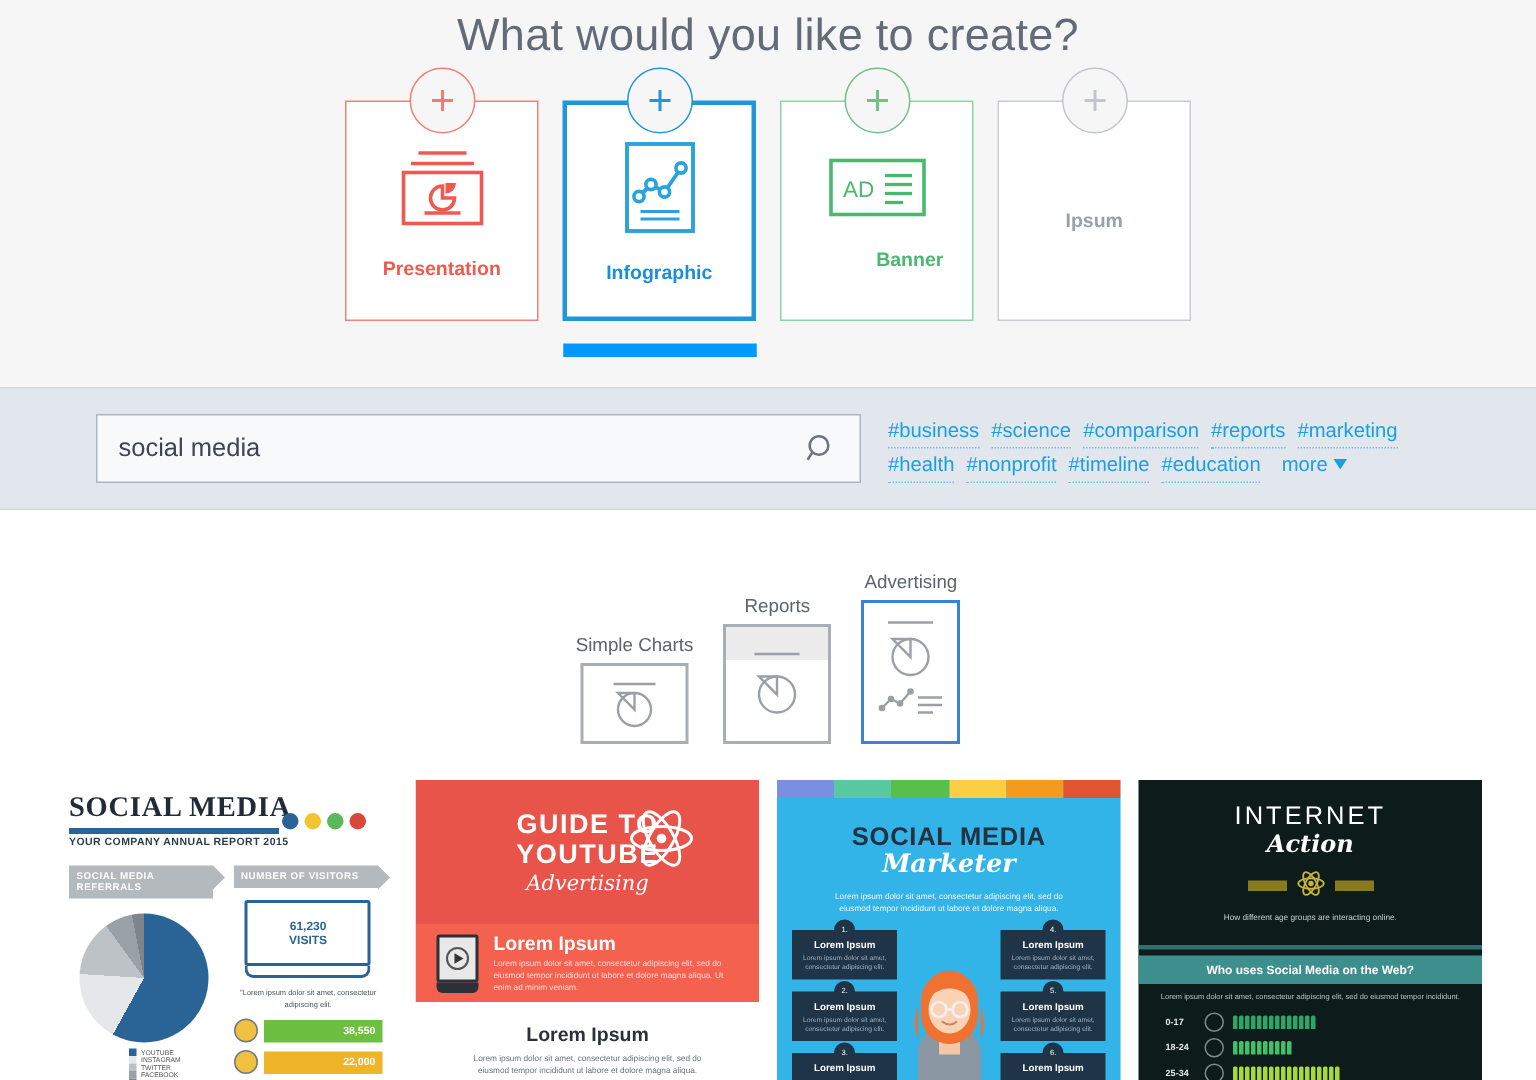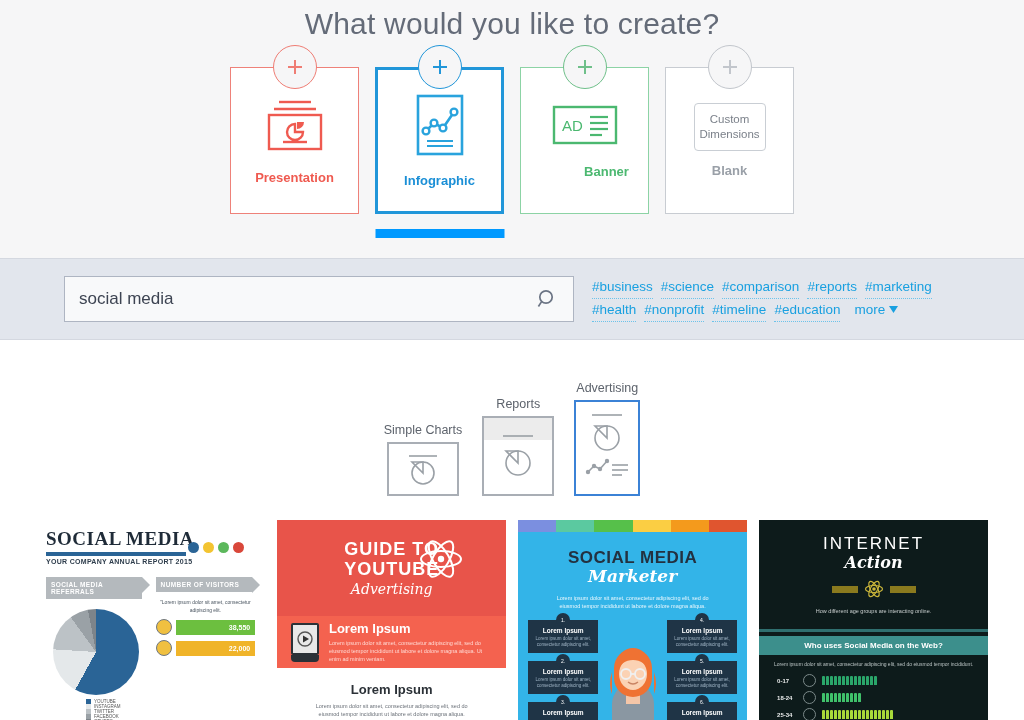--- a/index.html
+++ b/index.html
@@ -352,25 +352,21 @@
     </div>
 
     <div class="card-wrap">
       <div class="plus-badge grey">
         <svg width="22" height="22" viewBox="0 0 22 22">
             <line x1="11" y1="4" x2="11" y2="18" stroke="#c2c6cc" stroke-width="2"></line>
             <line x1="4" y1="11" x2="18" y2="11" stroke="#c2c6cc" stroke-width="2"></line>
           </svg>
       </div>
       <div class="card grey">
-        <div class="custom-dims-box">
-          <span>Custom</span>
-          <span>Dimensions</span>
-        </div>
-        <div class="card-label lbl-grey">Blank</div>
+        <div class="card-label lbl-grey">Ipsum</div>
       </div>
     </div>
 
   </div>
 </div>
 
 <div class="search-band">
   <div class="search-box">
     <span class="search-text">social media</span>
     <span class="search-icon-btn">
@@ -484,20 +480,27 @@
               <span>FACEBOOK</span>
             </div>
           <div>
               <i style="background:#7d848a"></i>
               <span>OTHERS</span>
             </div>
         </div>
       </div>
       <div class="t1-col">
         <div class="t1-banner">NUMBER OF VISITORS</div>
+        <div class="laptop">
+          <div class="laptop-screen">
+            <span>61,230</span>
+            <span>VISITS</span>
+          </div>
+          <div class="laptop-base"></div>
+        </div>
         <div class="t1-note">"Lorem ipsum dolor sit amet, consectetur adipiscing elit.</div>
         <div class="t1-bar">
           <div class="ic"></div>
           <div class="bar" style="background:#6cbf3f">38,550</div>
         </div>
         <div class="t1-bar">
           <div class="ic"></div>
           <div class="bar" style="background:#f0b429">22,000</div>
         </div>
       </div>

